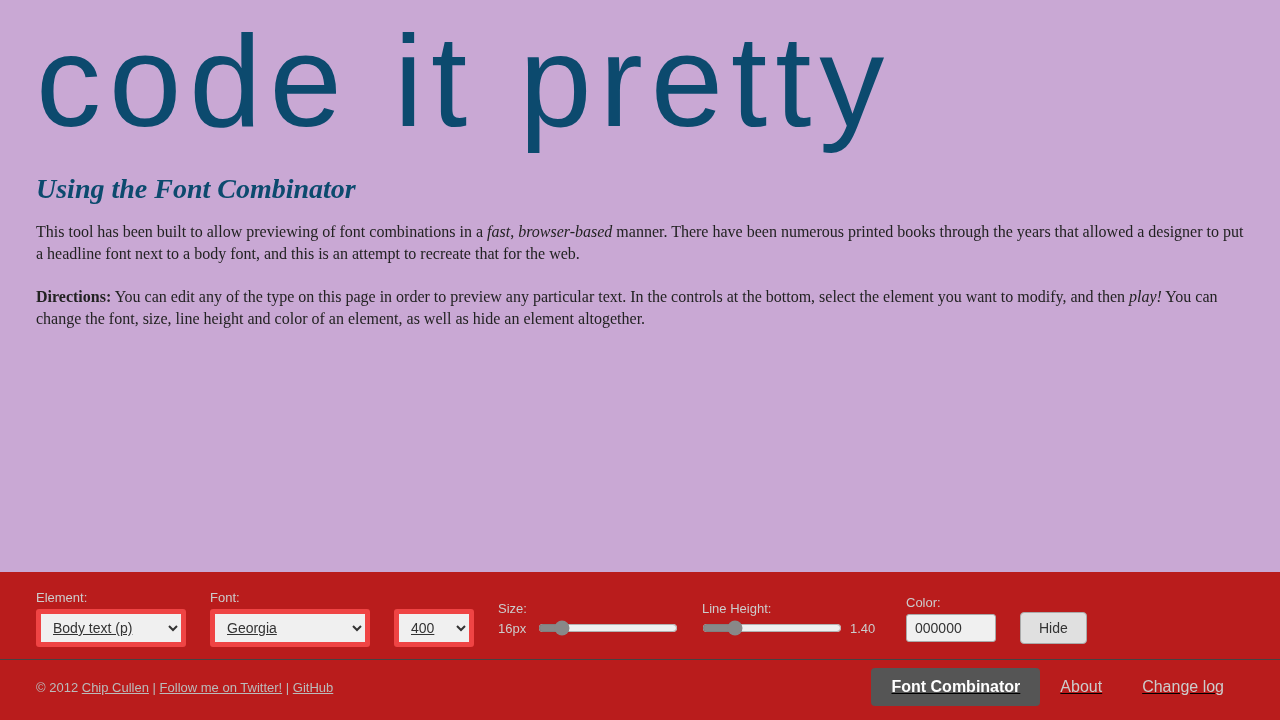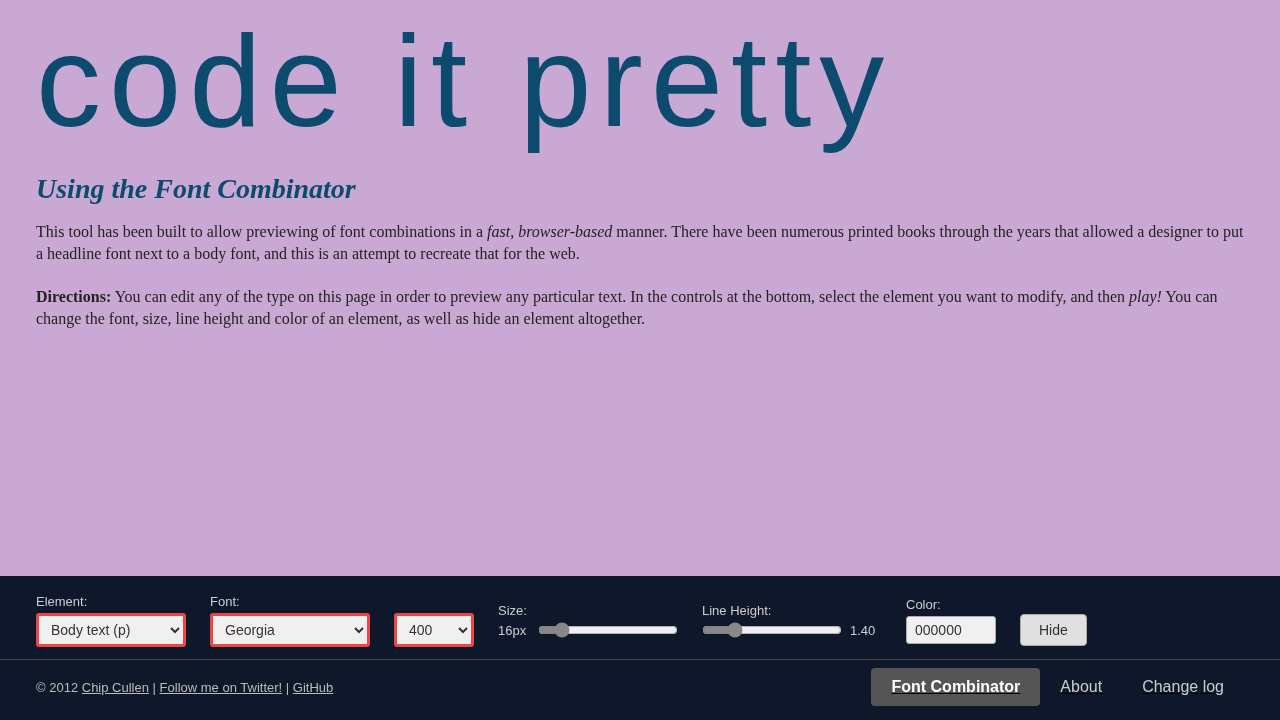--- a/index.html
+++ b/index.html
@@ -50,21 +50,21 @@
 
     .body-text em {
       font-style: italic;
     }
 
     .body-text strong {
       font-weight: bold;
     }
 
     .footer-bar {
-      background: #0f172a;
+      background: #b91c1c;
       padding: 0;
       min-height: 130px;
       display: flex;
       flex-direction: column;
       justify-content: center;
       margin-top: 44px;
     }
 
     .controls-row {
       display: flex;
@@ -81,27 +81,28 @@
     }
 
     .control-label {
       color: #ccc;
       font-family: Arial, sans-serif;
       font-size: 13px;
     }
 
     .control-select {
       background: #f0f0f0;
-      border: 3px solid #ef4444;
+      border: 5px solid #ef4444;
       border-radius: 3px;
       padding: 5px 8px;
       font-size: 14px;
       color: #333;
       cursor: pointer;
       appearance: auto;
+      text-decoration: underline;
     }
 
     .element-select { width: 150px; }
     .font-select { width: 160px; }
     .weight-select { width: 80px; }
 
     .size-group {
       display: flex;
       flex-direction: column;
       gap: 4px;

